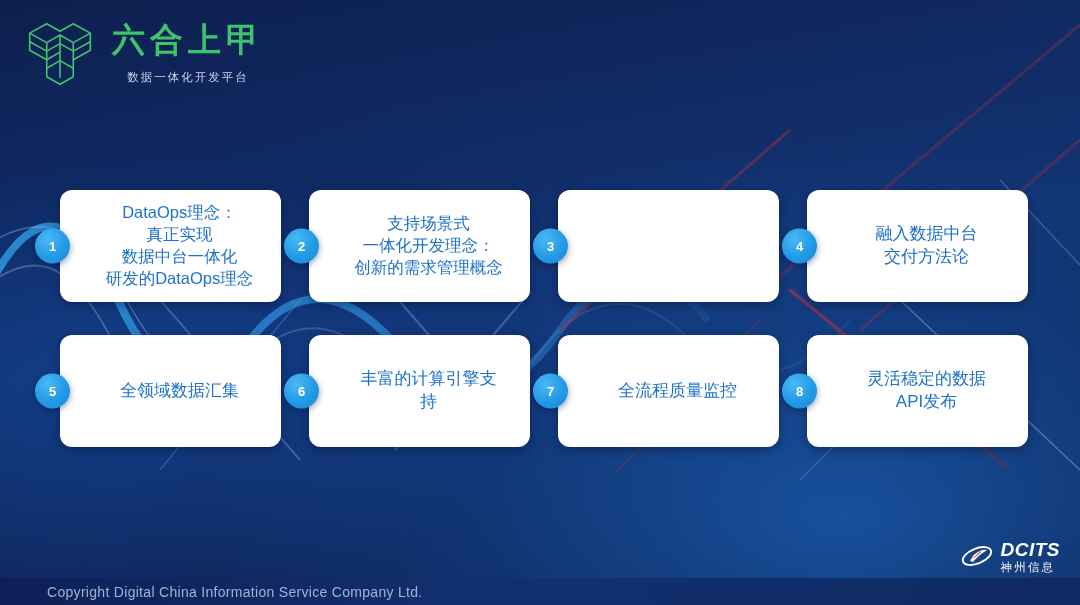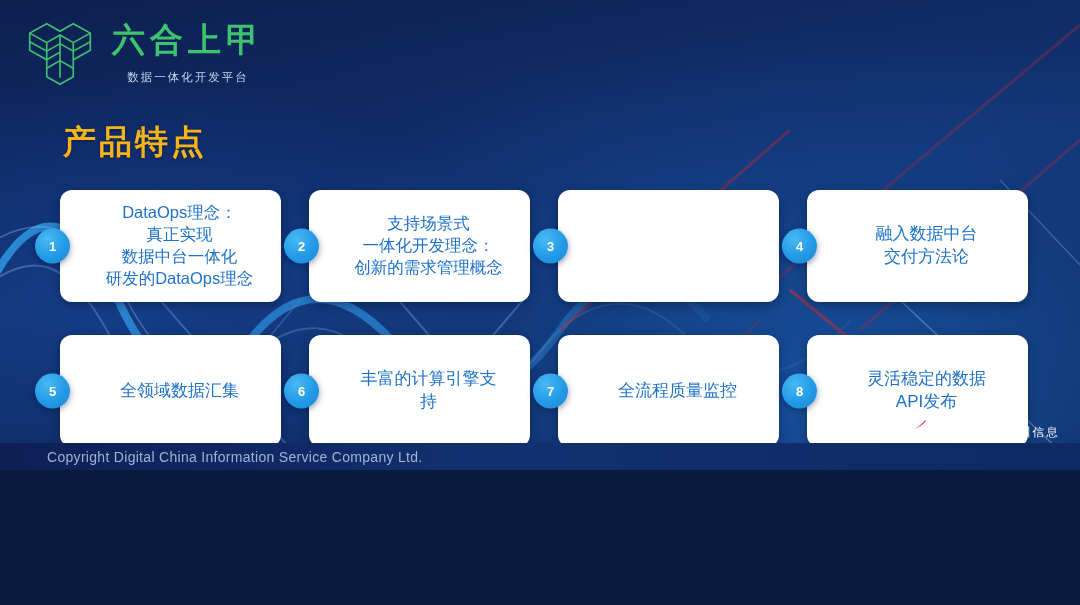--- a/index.html
+++ b/index.html
@@ -6,21 +6,21 @@
     margin: 0;
     padding: 0;
     background: #0a1a3c;
   }
   body {
     font-family: "Liberation Sans", "DejaVu Sans", sans-serif;
   }
   #slide {
     position: relative;
     width: 1080px;
-    height: 470px;
+    height: 605px;
     overflow: hidden;
     background:
       radial-gradient(ellipse 900px 520px at 78% 86%, rgba(30,110,205,0.60) 0%, rgba(24,86,175,0.28) 42%, rgba(10,26,70,0) 72%),
       radial-gradient(ellipse 700px 420px at 12% 64%, rgba(22,72,160,0.50) 0%, rgba(12,34,92,0.18) 55%, rgba(10,26,70,0) 78%),
       linear-gradient(170deg, #0d1f4e 0%, #102a63 26%, #123473 48%, #0f2a5f 72%, #0b1c45 100%);
   }
   .bg-svg {
     position: absolute;
     left: 0; top: 0;
     width: 1080px;
@@ -137,33 +137,33 @@
   }
   .corp-logo {
     position: absolute;
     right: 20px;
     bottom: 32px;
     display: flex;
     align-items: center;
     gap: 7px;
   }
   .corp-mark { width: 34px; height: 26px; display: block; }
-  .corp-words { display: flex; flex-direction: row; line-height: 1; }
+  .corp-words { display: flex; flex-direction: column; line-height: 1; }
   .corp-en {
     font-size: 19px;
     font-weight: 700;
     color: #ffffff;
     font-style: italic;
     letter-spacing: 0.5px;
   }
   .corp-cn {
     font-size: 11.5px;
     color: #ffffff;
     letter-spacing: 2.2px;
-    margin-top: 15px;
+    margin-top: 3px;
   }
 </style>
 </head>
 <body>
 
 <div id="slide">
 
   <svg class="bg-svg" viewBox="0 0 1080 605" preserveAspectRatio="none">
     <defs>
       <linearGradient id="gThick" x1="0" y1="0" x2="1" y2="0">
@@ -223,21 +223,20 @@
         <path d="M40 45 L40 63"></path>
         <path d="M40 36 L40 45"></path>
       </g>
     </svg>
     <div class="brand-text">
       <div class="brand-name">六合上甲</div>
       <div class="brand-tag">数据一体化开发平台</div>
     </div>
   </div>
 
-  <div class="page-title">产品特点</div>
 
   <div class="grid">
 
     <div class="card tall">
       <div class="badge">1</div>
       <div class="card-text">DataOps理念：
 真正实现
 数据中台一体化
 研发的DataOps理念</div>
     </div>

